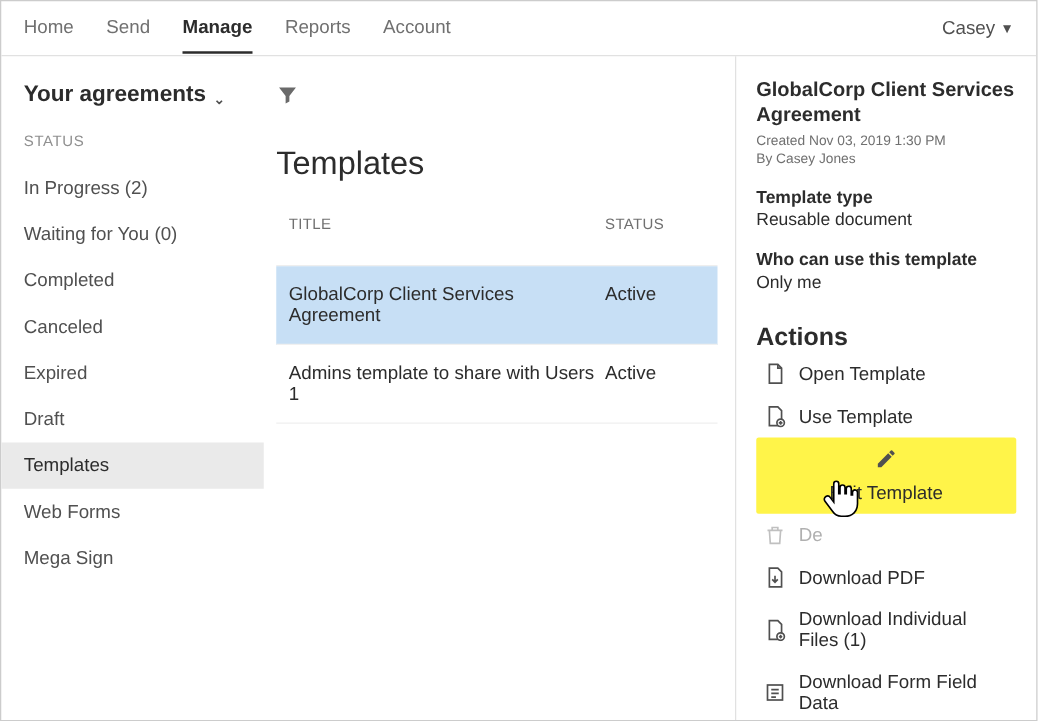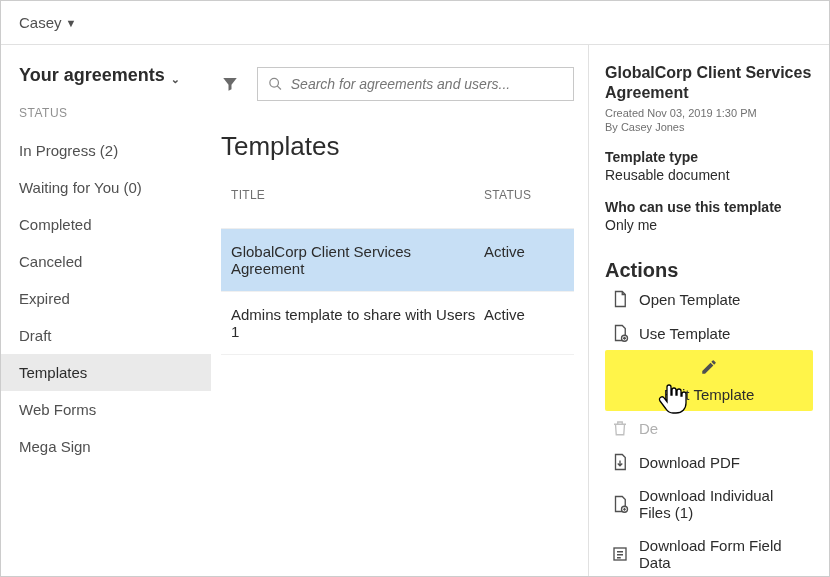--- a/index.html
+++ b/index.html
@@ -141,20 +141,27 @@
     .handcursor {
       position:absolute;
       pointer-events:none;
     }
     .chev { font-size:11px; color:#505050;}
   </style>
 </head>
 <body>
 
 <div class="topnav">
+  <div class="topnav-left">
+    <div class="topnav-item">Home</div>
+    <div class="topnav-item">Send</div>
+    <div class="topnav-item active">Manage</div>
+    <div class="topnav-item">Reports</div>
+    <div class="topnav-item">Account</div>
+  </div>
   <div class="topnav-user">
     <span>Casey</span>
     <span class="chev">▼</span>
   </div>
 </div>
 
 <div class="main">
 
   <div class="sidebar">
     <div class="sb-title">
@@ -171,27 +178,20 @@
     <div class="sb-item active">Templates</div>
     <div class="sb-item">Web Forms</div>
     <div class="sb-item">Mega Sign</div>
   </div>
 
   <div class="center">
     <div class="center-toolbar">
       <svg class="filter-icon" viewBox="0 0 24 24" fill="currentColor">
           <path d="M3 4h18l-7 9v6l-4 2v-8L3 4z"></path>
         </svg>
-      <div class="searchbox">
-        <svg width="16" height="16" viewBox="0 0 24 24" fill="none" stroke="#8a8a8a" stroke-width="2">
-            <circle cx="10" cy="10" r="7"></circle>
-            <path d="M21 21l-6-6"></path>
-          </svg>
-        <input type="text" placeholder="Search for agreements and users..." style="">
-      </div>
     </div>
     <h1>Templates</h1>
     <div class="tbl-head">
       <div class="col-title">TITLE</div>
       <div class="col-status">STATUS</div>
     </div>
     <div class="tbl-row selected">
       <div class="col-title">GlobalCorp Client Services Agreement</div>
       <div class="col-status">Active</div>
     </div>

